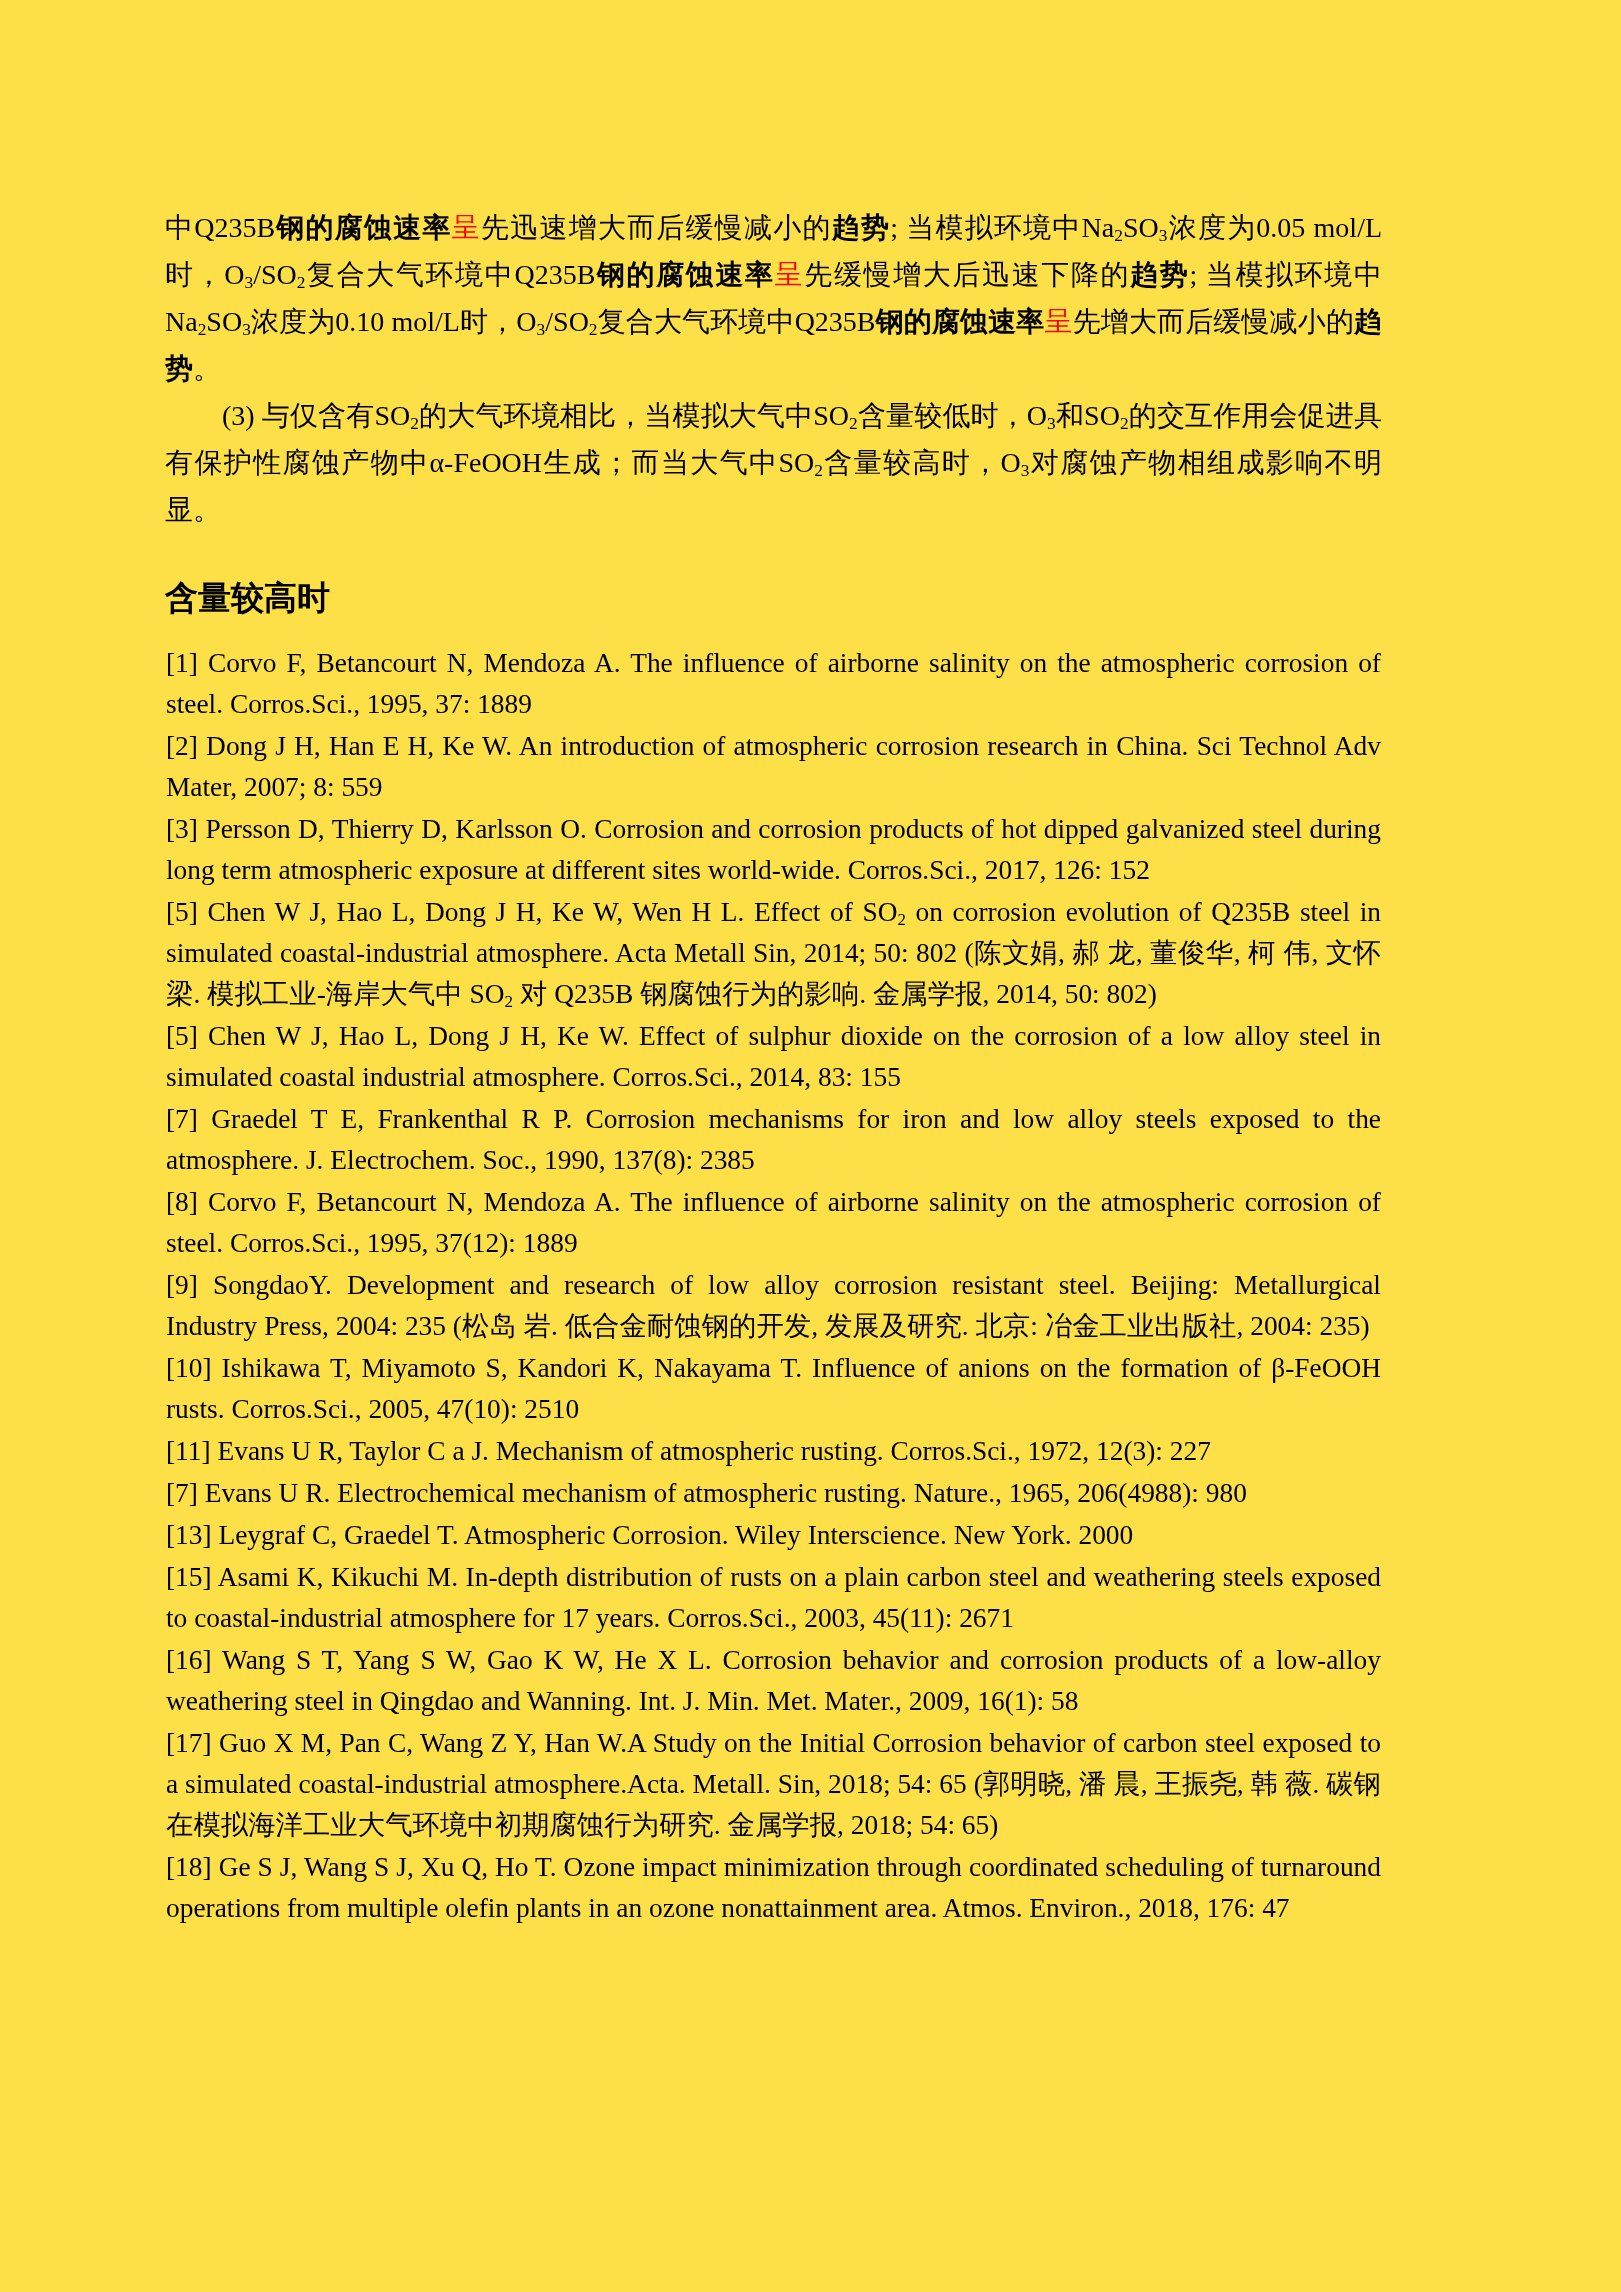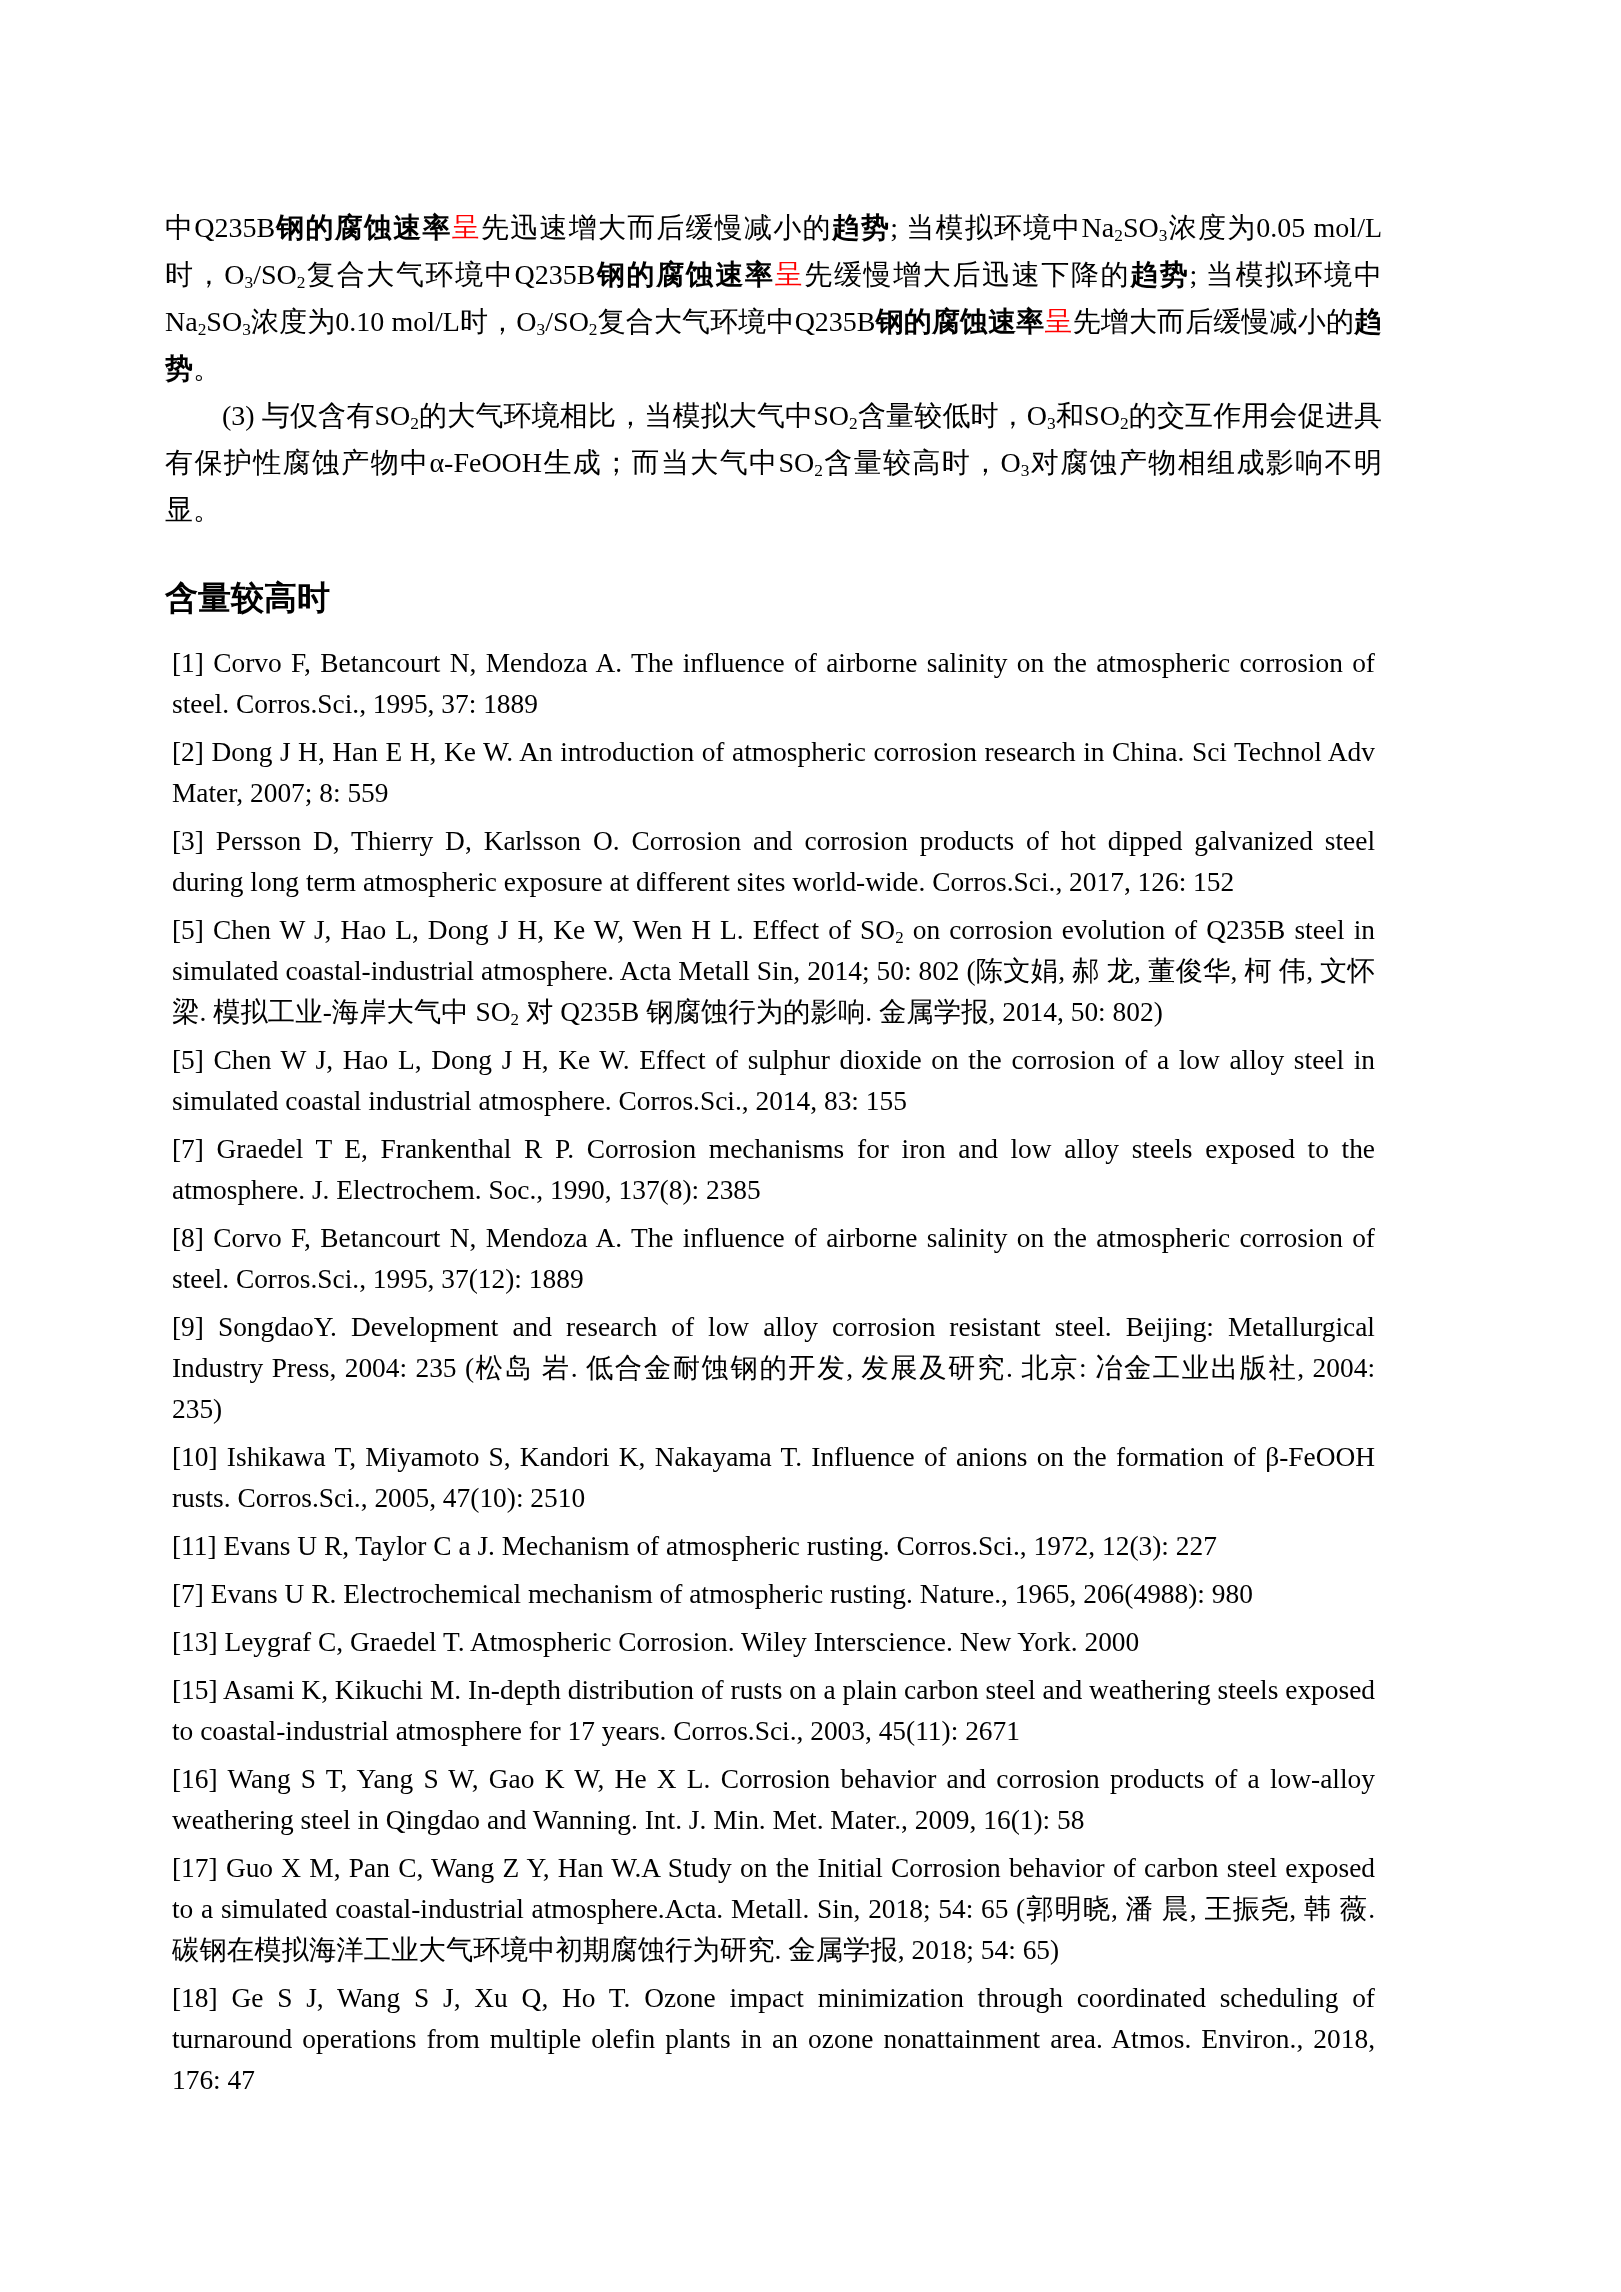--- a/index.html
+++ b/index.html
@@ -1,20 +1,20 @@
 <!DOCTYPE html>
 <html><head>
 <meta charset="utf-8">
 <style>
   html,body{margin:0;padding:0;background:#e8e8e8;}
   .page{
     position:relative;
     width:1621px;height:2293px;
     margin:0 auto;
-    background:#ffffff;
+    background:#fde047;
     overflow:hidden;
     font-family:"Liberation Serif","DejaVu Serif",serif;
     color:#000000;
   }
   .content{
     position:absolute;
     left:165px;top:204px;
     width:1217px;
   }
   .body-para{
@@ -35,21 +35,21 @@
     line-height:0;
   }
   .ref-heading{
     margin:45px 0 25.5px 0;
     font-size:33px;
     line-height:39px;
     font-weight:bold;
     font-family:"DejaVu Sans","Liberation Sans",sans-serif;
   }
   .ref{
-    margin:7px;
+    margin:1px;
     font-size:27.4px;
     line-height:41px;
     text-align:justify;
   }
 </style>
 </head>
 <body>
 
 <div class="page">
   <div class="content">

